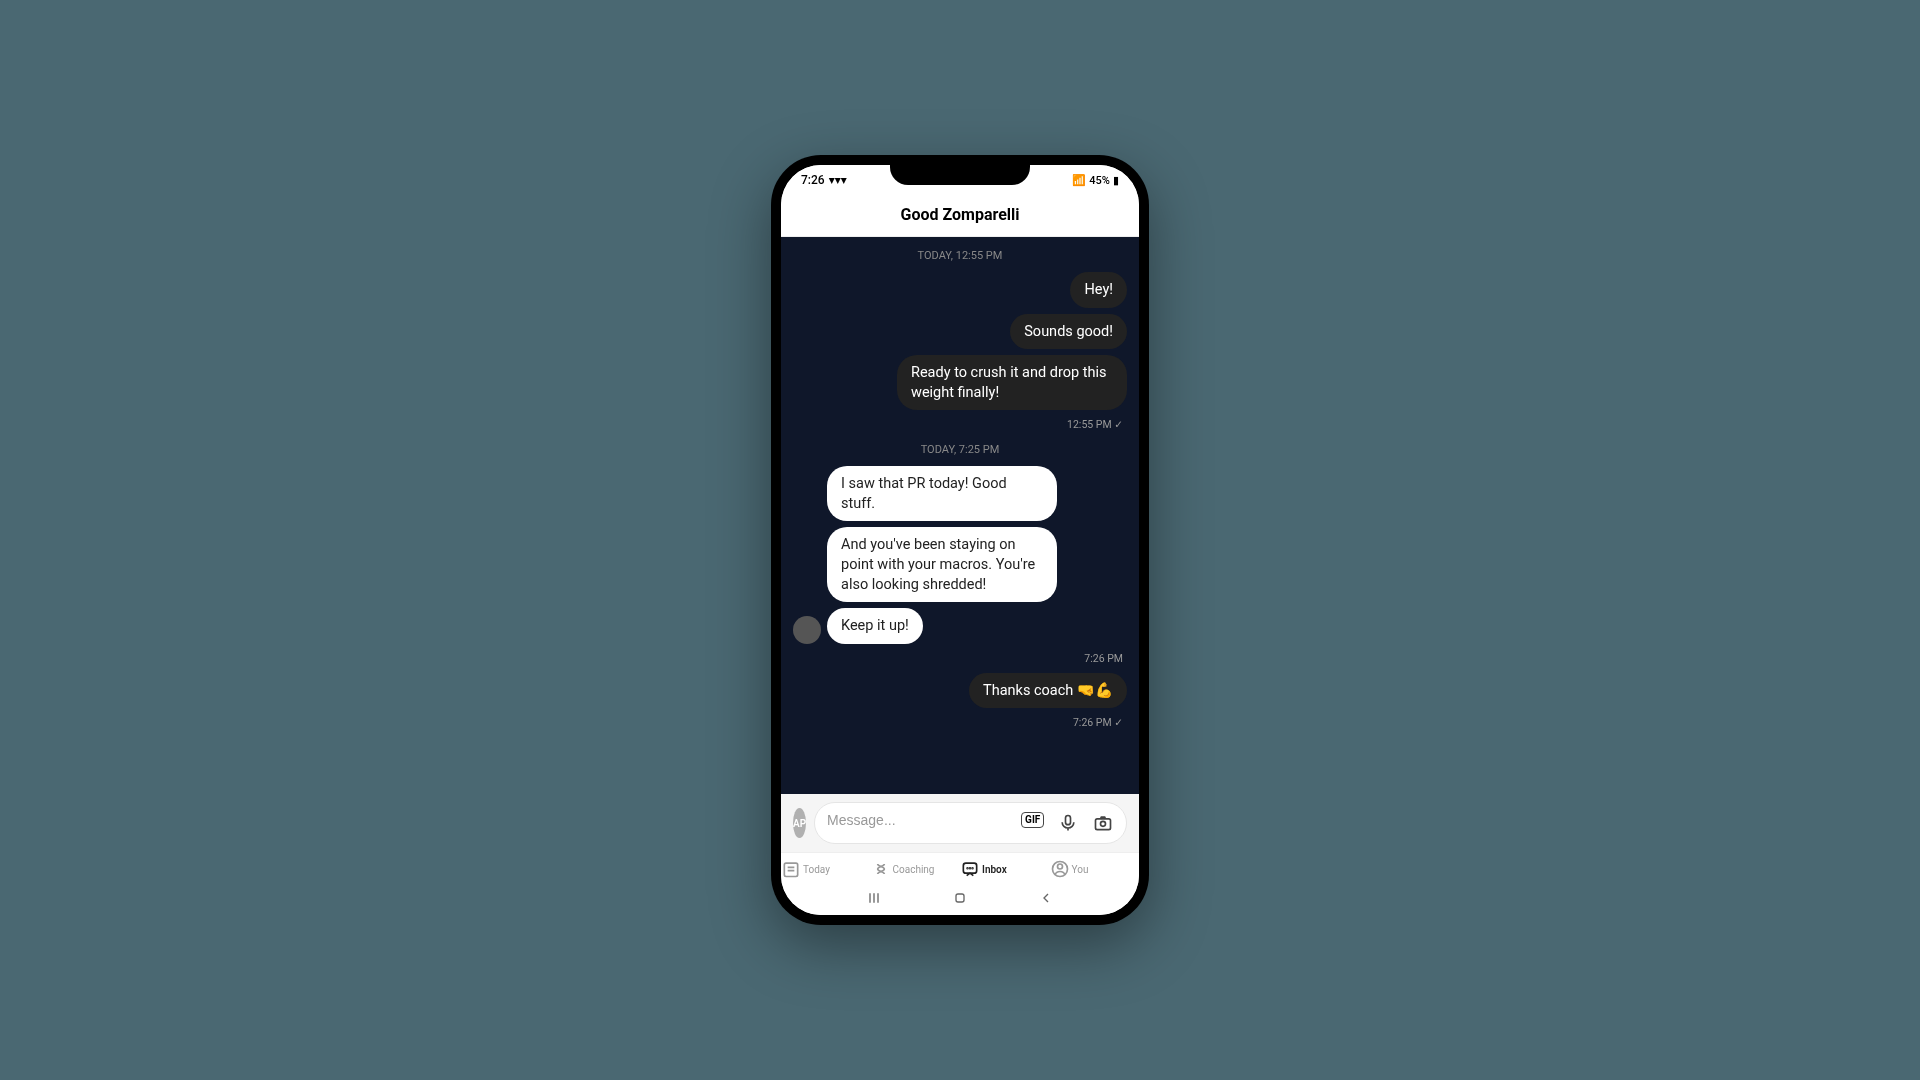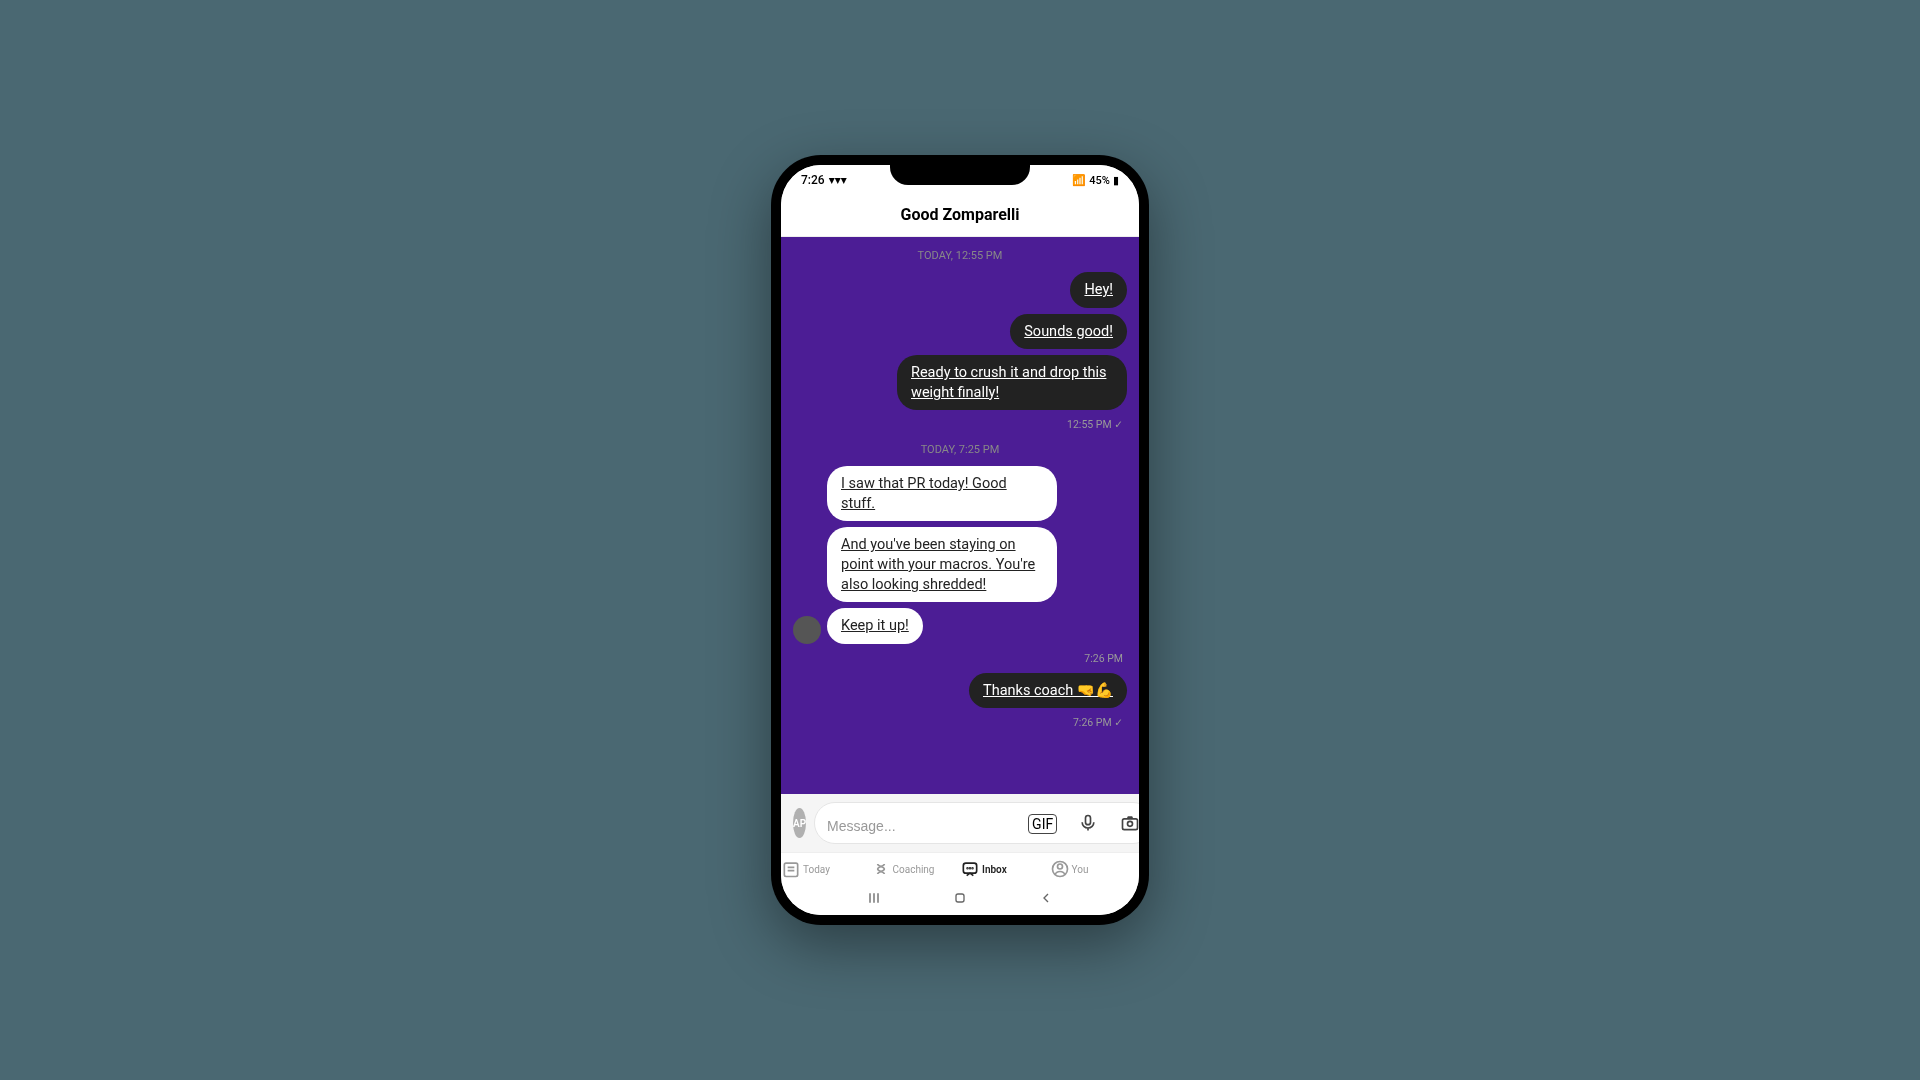--- a/index.html
+++ b/index.html
@@ -58,42 +58,41 @@
     background: #fff;
     padding: 10px 0 12px;
     text-align: center;
     font-weight: 700;
     font-size: 16px;
     border-bottom: 1px solid #eee;
   }
   .chat-body {
     flex: 1;
     overflow-y: auto;
-    background: #4c1d95;
+    background: #0f172a;
     padding: 8px 12px;
     display: flex;
     flex-direction: column;
     gap: 6px;
   }
   .date-divider {
     text-align: center;
     font-size: 11px;
     color: #888;
     margin: 4px 0;
   }
   .msg-row { display: flex; align-items: flex-end; gap: 6px; }
   .msg-row.out { justify-content: flex-end; }
   .msg-row.in { justify-content: flex-start; }
   .bubble {
     max-width: 230px;
     padding: 8px 14px;
     border-radius: 20px;
     font-size: 14.5px;
     line-height: 1.35;
-    text-decoration: underline;
   }
   .bubble.out {
     background: #222;
     color: #fff;
   }
   .bubble.in {
     background: #fff;
     color: #222;
   }
   .timestamp {
@@ -130,38 +129,38 @@
     justify-content: center;
     font-weight: 600;
     text-align: center;
   }
   .composer-input {
     flex: 1;
     background: #fff;
     border-radius: 22px;
     padding: 9px 12px;
     display: flex;
-    align-items: flex-end;
-    gap: 20px;
+    align-items: flex-start;
+    gap: 13px;
     border: 1px solid #e5e5e5;
   }
   .composer-input input {
     flex: 1;
     border: none;
     outline: none;
     font-size: 14px;
     background: transparent;
     color: #333;
   }
   .composer-input input::placeholder { color: #999; }
   .gif-badge {
     border: 1.5px solid #444;
     border-radius: 4px;
-    font-size: 14px;
-    font-weight: 400;
+    font-size: 10px;
+    font-weight: 700;
     padding: 2px 3px;
     line-height: 1;
   }
   .icon-btn { width: 22px; height: 22px; display: flex; align-items: center; justify-content: center; }
   .bottom-nav {
     background: #fff;
     display: flex;
     justify-content: space-around;
     padding: 6px 0 2px;
     border-top: 1px solid #eee;

